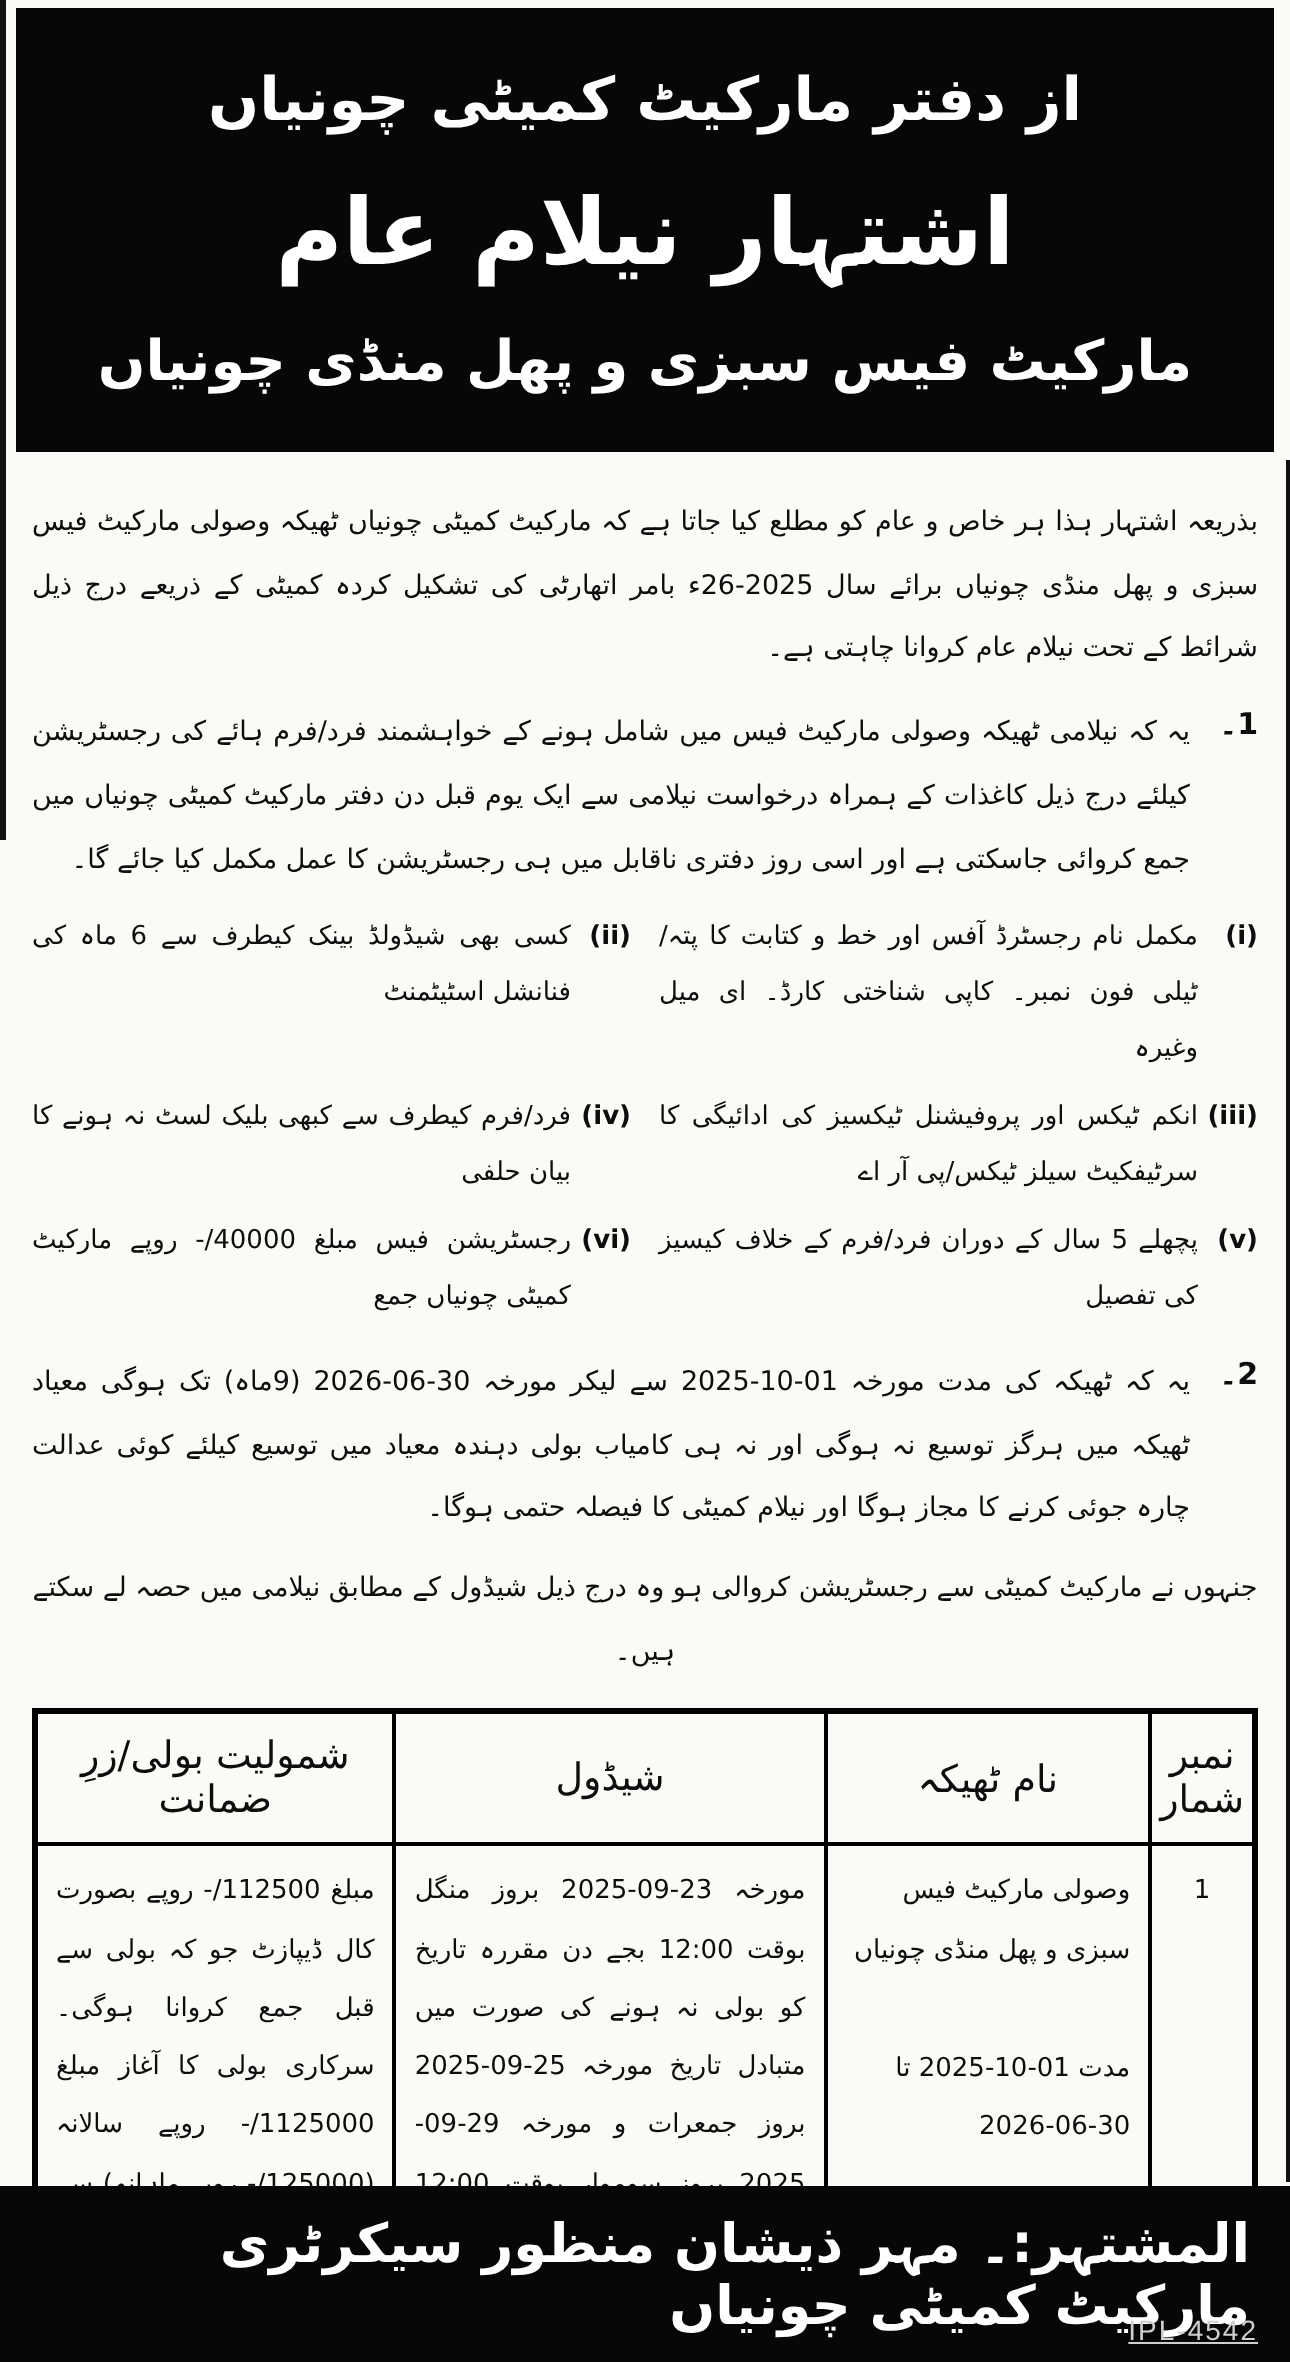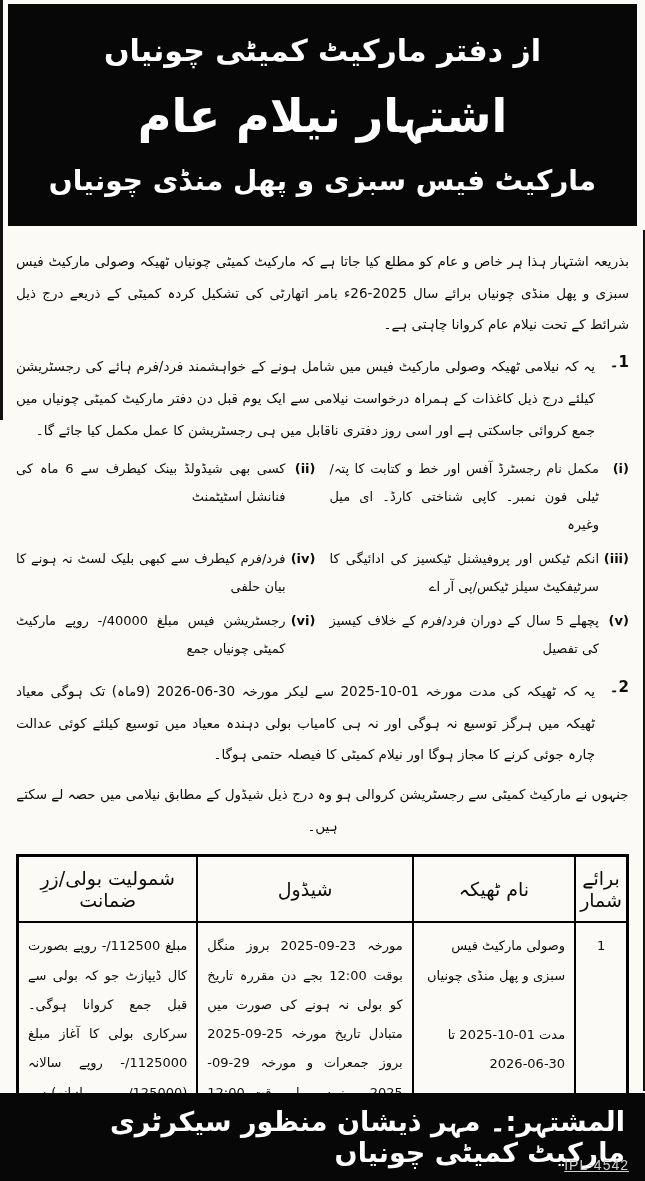--- a/index.html
+++ b/index.html
@@ -127,21 +127,21 @@
     <div class="term">
       <span class="term-num">2۔</span>
       <span class="term-text">یہ کہ ٹھیکہ کی مدت مورخہ 01-10-2025 سے لیکر مورخہ 30-06-2026 (9ماہ) تک ہوگی معیاد ٹھیکہ میں ہرگز توسیع نہ ہوگی اور نہ ہی کامیاب بولی دہندہ معیاد میں توسیع کیلئے کوئی عدالت چارہ جوئی کرنے کا مجاز ہوگا اور نیلام کمیٹی کا فیصلہ حتمی ہوگا۔</span>
     </div>
 
     <p class="para center">جنہوں نے مارکیٹ کمیٹی سے رجسٹریشن کروالی ہو وہ درج ذیل شیڈول کے مطابق نیلامی میں حصہ لے سکتے ہیں۔</p>
 
     <table class="auction-table">
       <thead>
         <tr>
-          <th class="col-serial">برائے شمار</th>
+          <th class="col-serial">نمبر شمار</th>
           <th class="col-name">نام ٹھیکہ</th>
           <th class="col-sched">شیڈول</th>
           <th class="col-dep">شمولیت بولی/زرِ ضمانت</th>
         </tr>
       </thead>
       <tbody>
         <tr>
           <td class="cell-serial">1</td>
           <td class="cell-name">
             <div>وصولی مارکیٹ فیس سبزی و پھل منڈی چونیاں</div>

